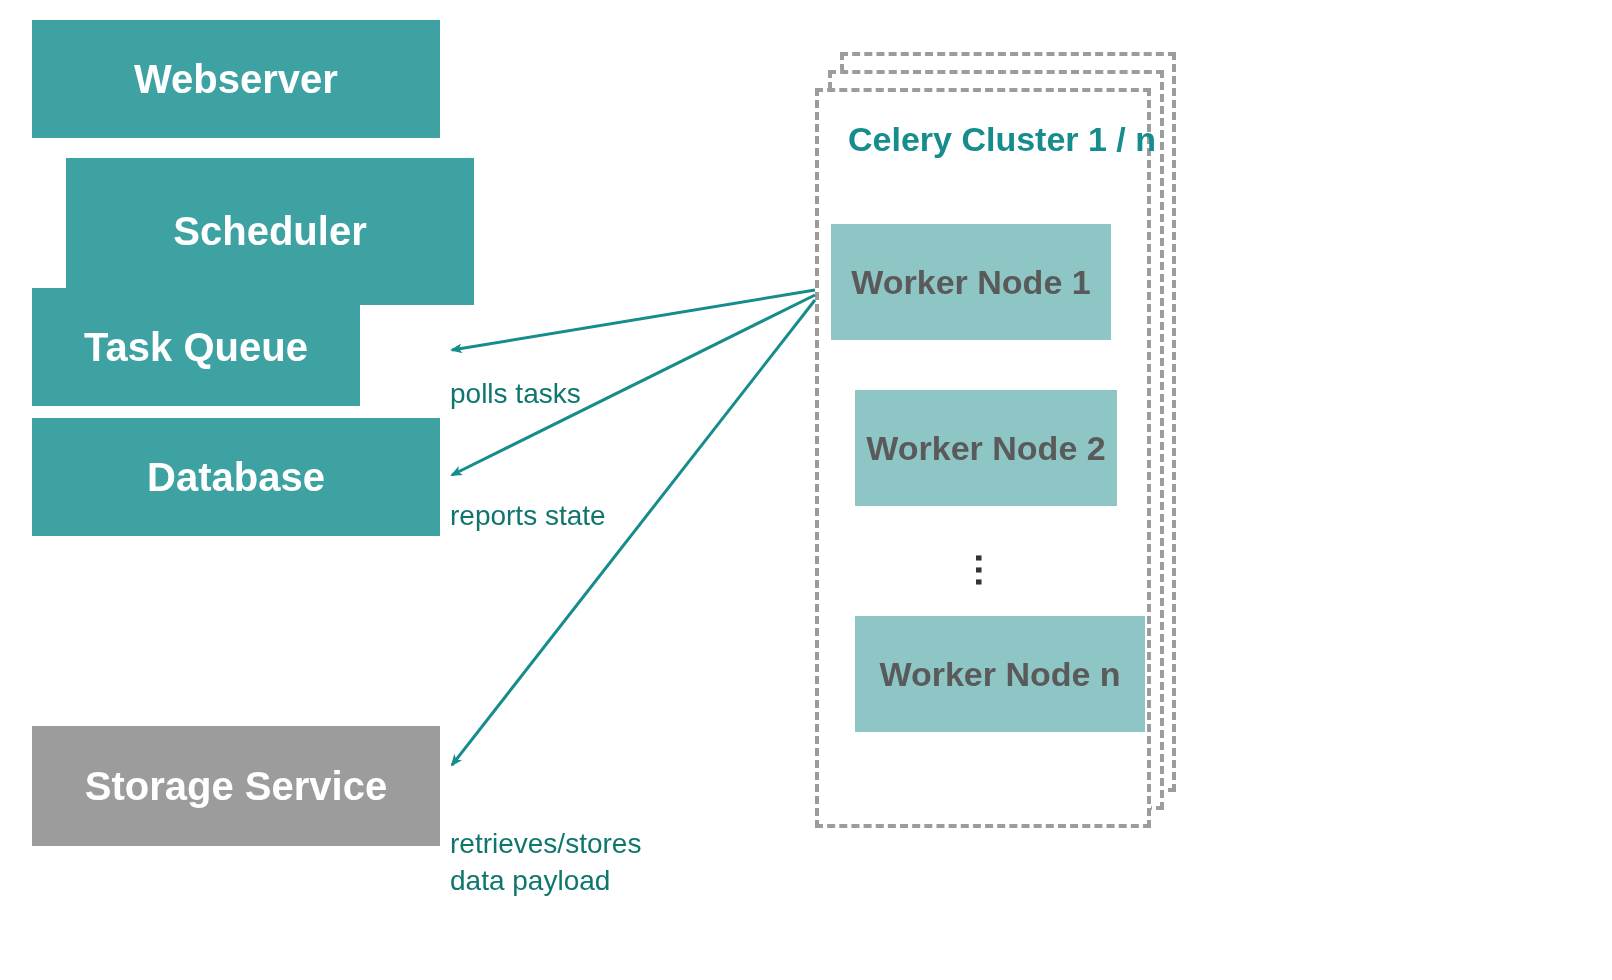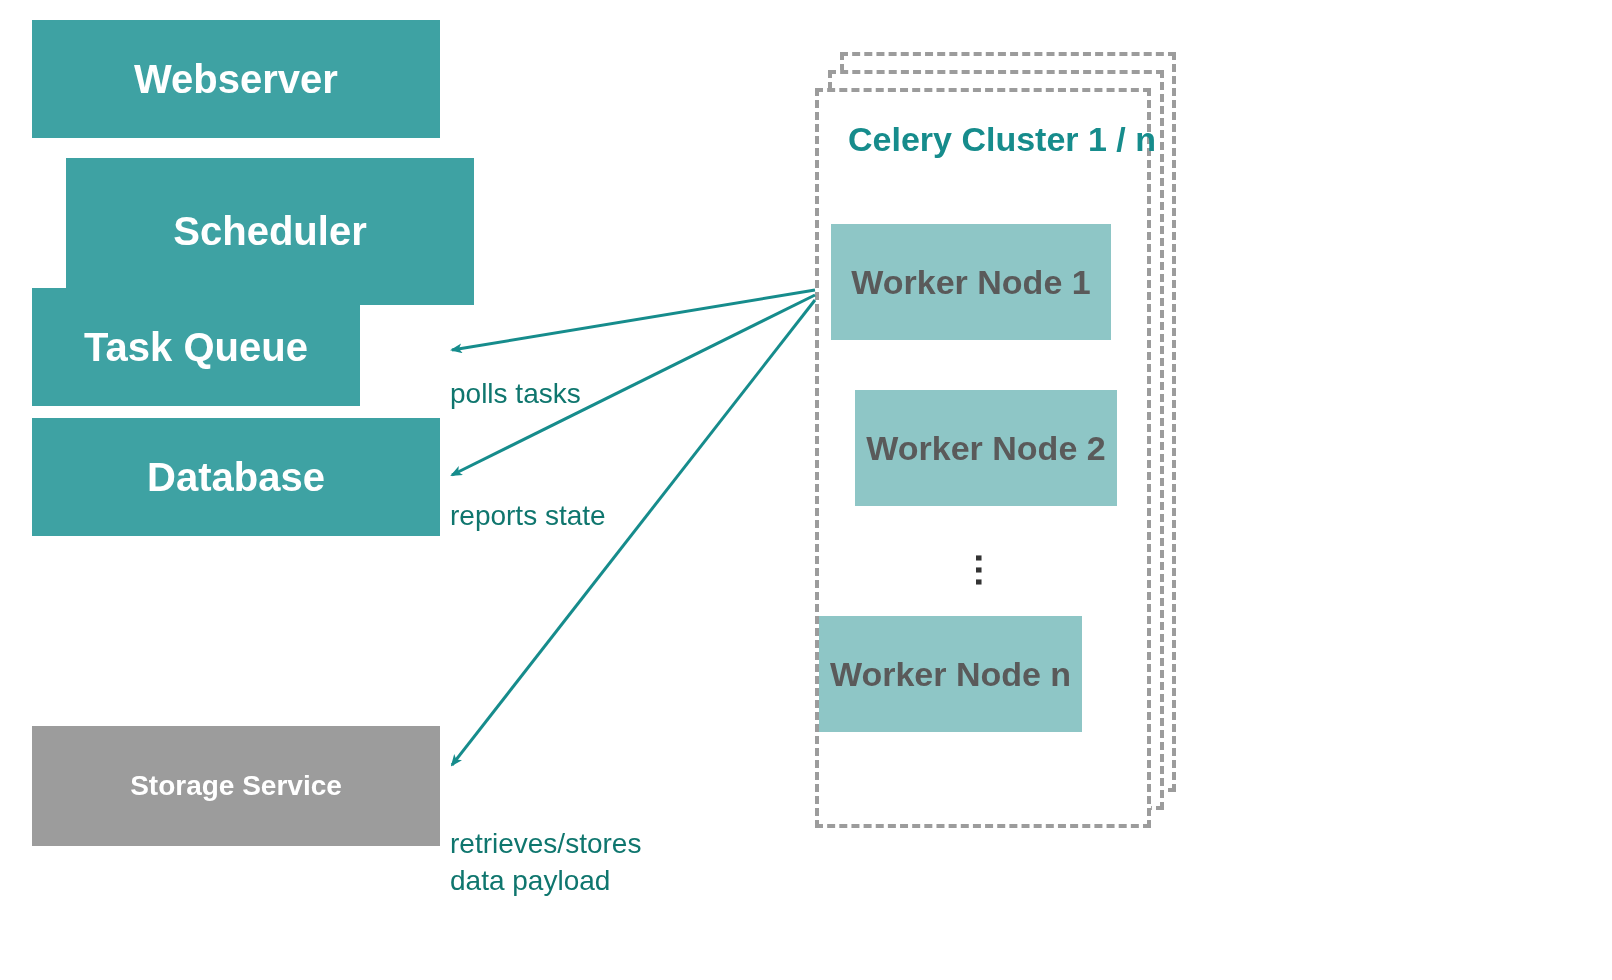--- a/index.html
+++ b/index.html
@@ -21,21 +21,21 @@
     box-sizing: border-box;
   }
   .teal-solid {
     background: #3ea2a3;
     color: #ffffff;
     font-size: 40px;
   }
   .gray-solid {
     background: #9c9c9c;
     color: #ffffff;
-    font-size: 28px;
+    font-size: 40px;
   }
   .worker {
     background: #8ec6c6;
     color: #5a5a5a;
     font-size: 34px;
   }
   .cluster-title {
     position: absolute;
     color: #168c8c;
     font-weight: 700;
@@ -100,21 +100,21 @@
 
 <div class="box worker" style="left:831px; top:224px; width:280px; height:116px;">
   <span>Worker Node 1</span>
 </div>
 <div class="box worker" style="left:855px; top:390px; width:262px; height:116px;">
   <span>Worker Node 2</span>
 </div>
 <div class="dots" style="left:970px; top:550px;">
   <span>...</span>
 </div>
-<div class="box worker" style="left:819px; top:616px; width:263px; height:116px;">
+<div class="box worker" style="left:855px; top:616px; width:290px; height:116px;">
   <span>Worker Node n</span>
 </div>
 
 <div class="annotation" style="left:450px; top:376px;">
   <span>polls tasks</span>
 </div>
 <div class="annotation" style="left:450px; top:498px;">
   <span>reports state</span>
 </div>
 <div class="annotation" style="left:450px; top:790px; white-space: pre-line;">

